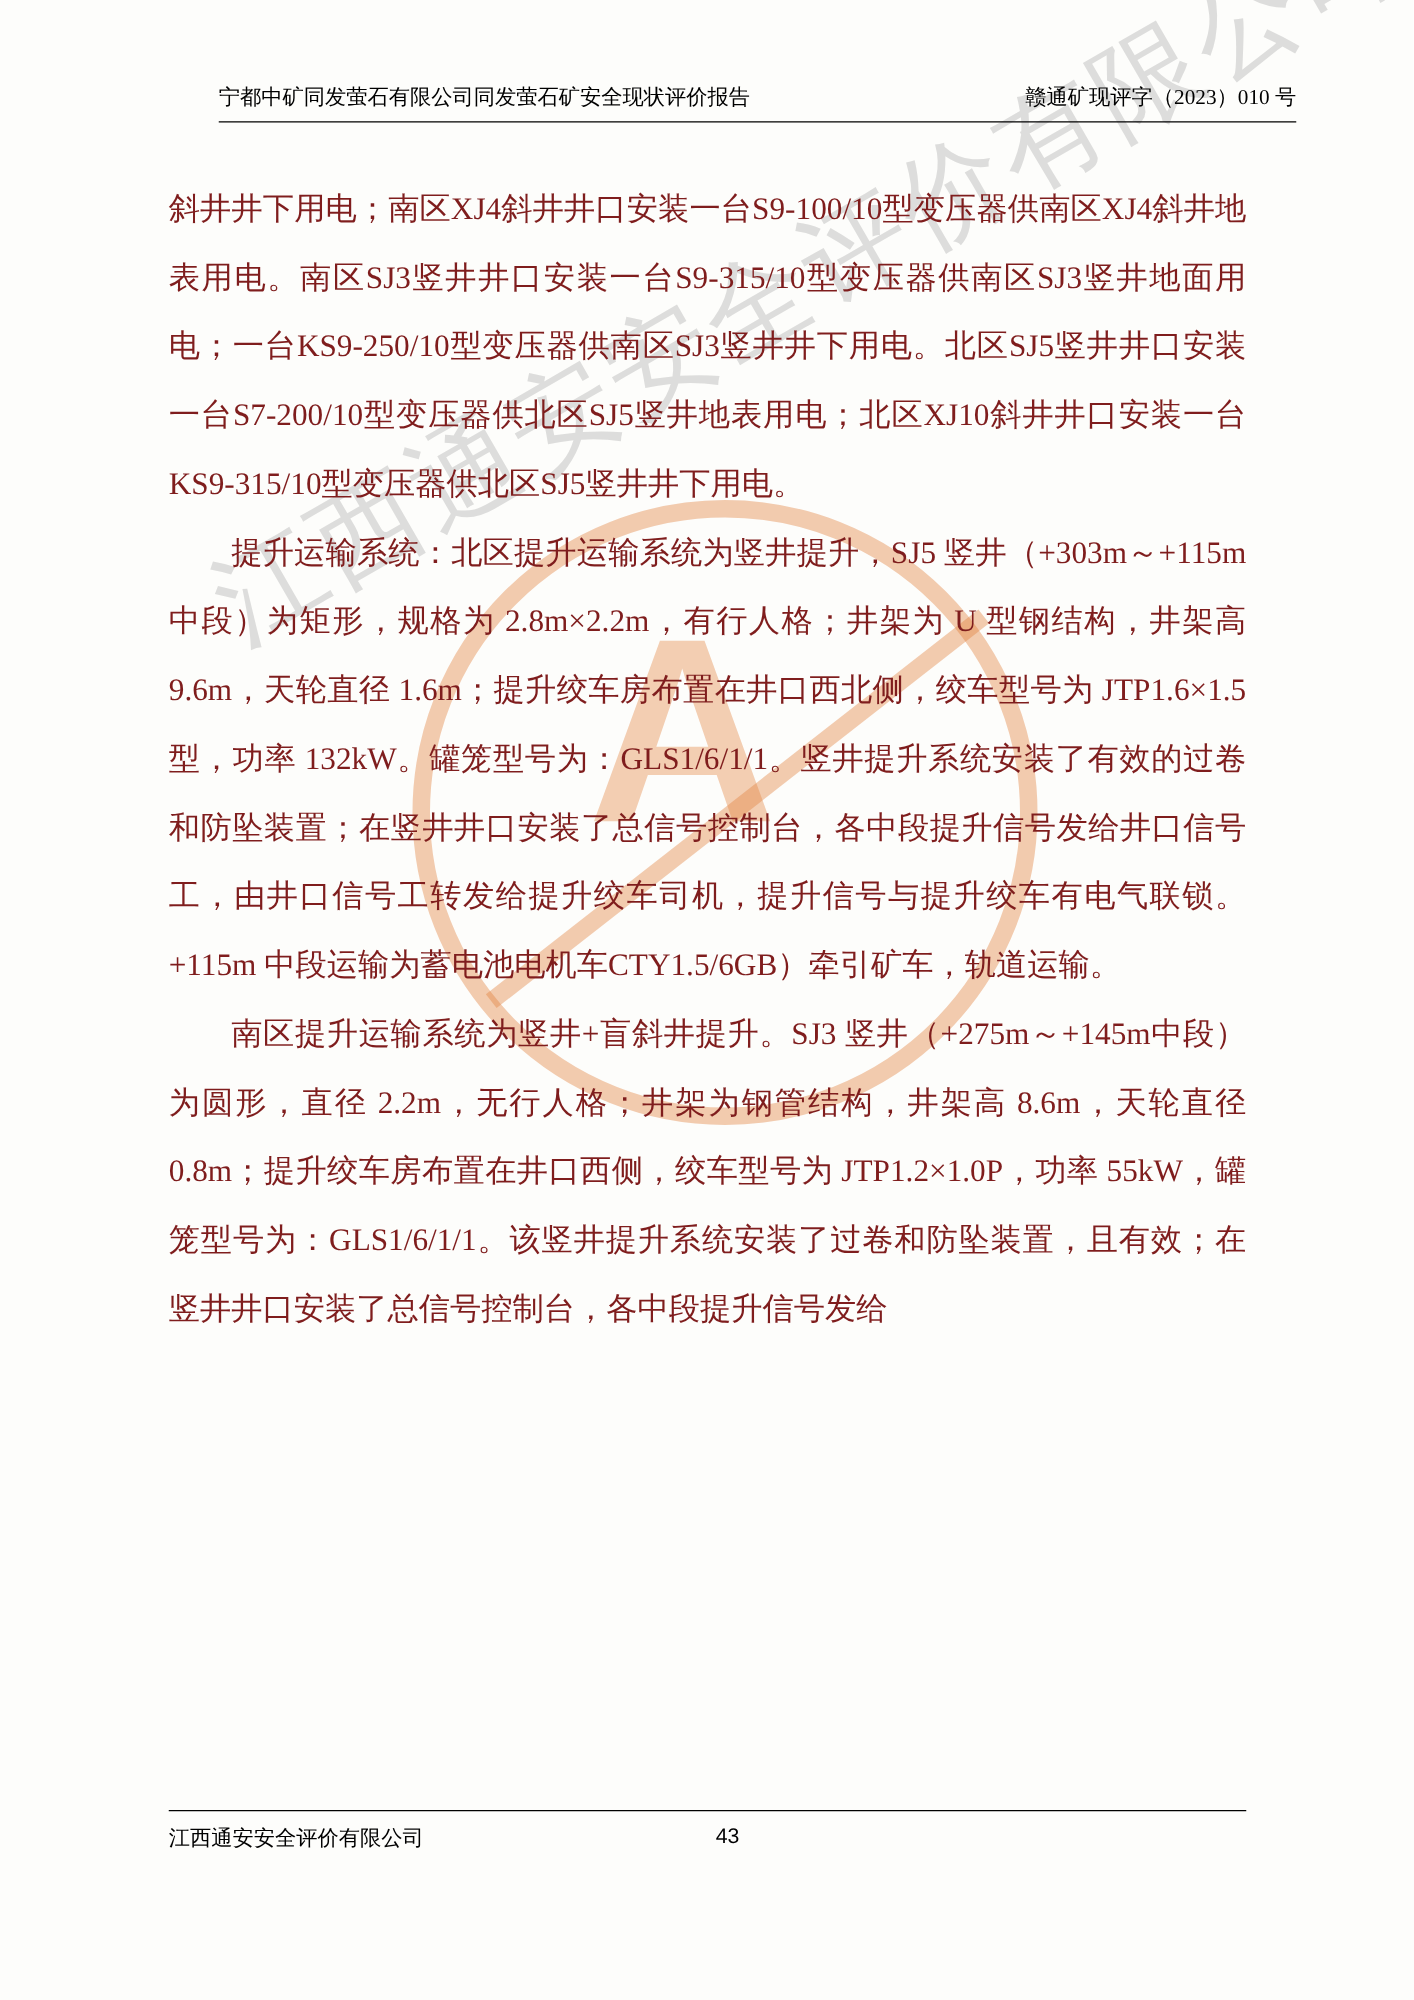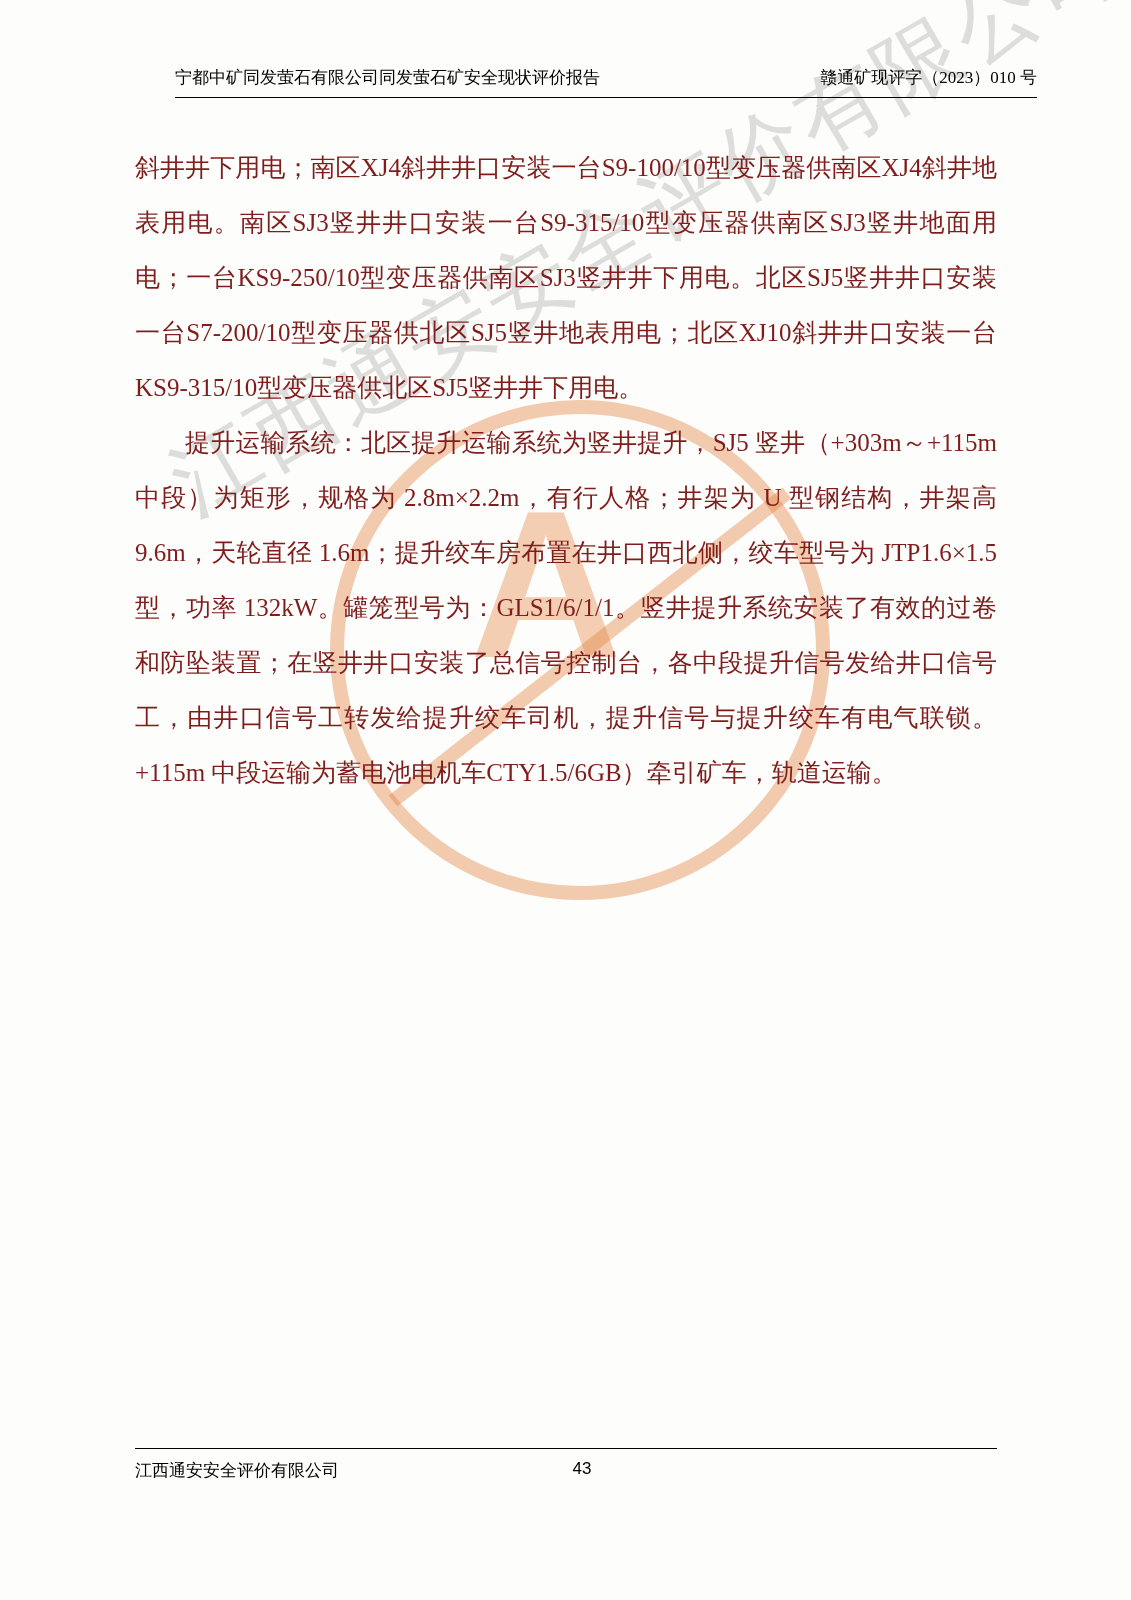--- a/index.html
+++ b/index.html
@@ -173,20 +173,21 @@
     <div class="header-row">
       <span>宁都中矿同发萤石有限公司同发萤石矿安全现状评价报告</span>
       <span>赣通矿现评字（2023）010 号</span>
     </div>
     <div class="header-rule"></div>
   </div>
 
   <div class="content">
     <p class="para noindent">斜井井下用电；南区XJ4斜井井口安装一台S9-100/10型变压器供南区XJ4斜井地表用电。南区SJ3竖井井口安装一台S9-315/10型变压器供南区SJ3竖井地面用电；一台KS9-250/10型变压器供南区SJ3竖井井下用电。北区SJ5竖井井口安装一台S7-200/10型变压器供北区SJ5竖井地表用电；北区XJ10斜井井口安装一台KS9-315/10型变压器供北区SJ5竖井井下用电。</p>
     <p class="para"><b>提升运输系统：</b><span>北区提升运输系统为竖井提升，SJ5 竖井（+303m～+115m 中段）为矩形，规格为 2.8m×2.2m，有行人格；井架为 U 型钢结构，井架高 9.6m，天轮直径 1.6m；提升绞车房布置在井口西北侧，绞车型号为 JTP1.6×1.5 型，功率 132kW。罐笼型号为：GLS1/6/1/1。竖井提升系统安装了有效的过卷和防坠装置；在竖井井口安装了总信号控制台，各中段提升信号发给井口信号工，由井口信号工转发给提升绞车司机，提升信号与提升绞车有电气联锁。+115m 中段运输为蓄电池电机车CTY1.5/6GB）牵引矿车，轨道运输。</span></p>
+    <p class="para">南区提升运输系统为竖井+盲斜井提升。SJ3 竖井（+275m～+145m中段）为圆形，直径 2.2m，无行人格；井架为钢管结构，井架高 8.6m，天轮直径 0.8m；提升绞车房布置在井口西侧，绞车型号为 JTP1.2×1.0P，功率 55kW，罐笼型号为：GLS1/6/1/1。该竖井提升系统安装了过卷和防坠装置，且有效；在竖井井口安装了总信号控制台，各中段提升信号发给</p>
   </div>
 
   <div class="footer">
     <div class="footer-rule"></div>
     <div class="footer-row">
       <span class="footer-company">江西通安安全评价有限公司</span>
       <span class="footer-pageno">43</span>
     </div>
   </div>
 

